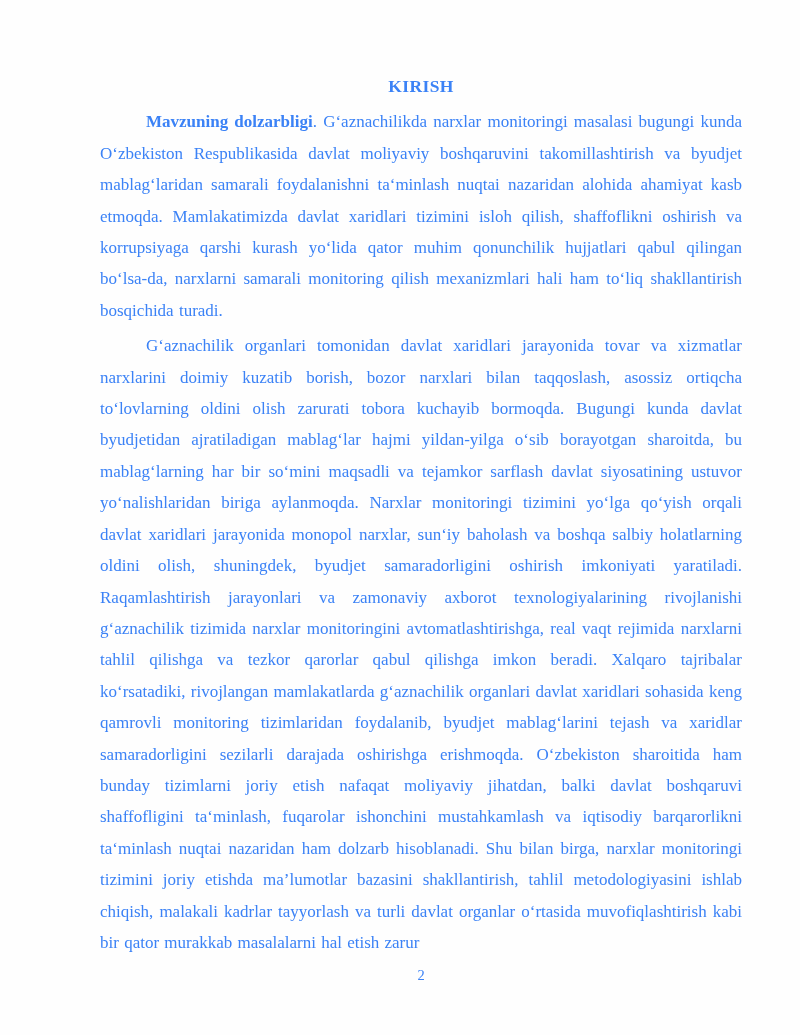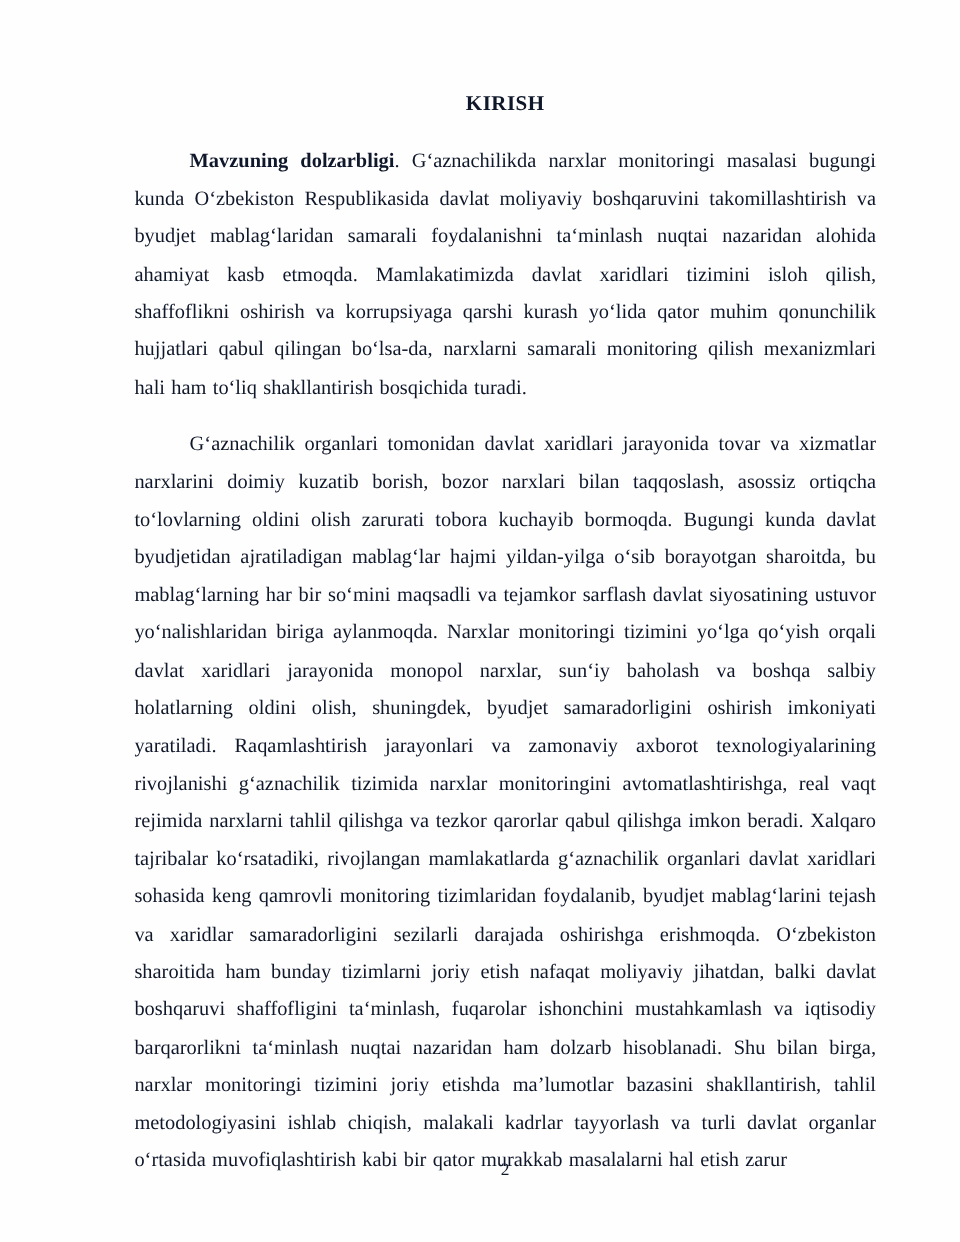--- a/index.html
+++ b/index.html
@@ -12,33 +12,33 @@
     height: 1035px;
     overflow: hidden;
   }
   .page {
     position: relative;
     width: 800px;
     height: 1035px;
     box-sizing: border-box;
     padding: 71px 54px 0 96px;
     background: #fefefe;
-    color: #0f172a;
+    color: #3b82f6;
     font-family: "Liberation Serif", "DejaVu Serif", serif;
   }
   .doc-title {
     margin: 0;
     font-size: 17.5px;
     font-weight: bold;
     line-height: 31.4px;
     text-align: center;
     letter-spacing: 0.4px;
   }
   .para {
-    margin: 16px;
+    margin: 4px;
     font-size: 17px;
     line-height: 31.4px;
     text-align: justify;
     text-indent: 46px;
     word-spacing: 1px;
   }
   .para .lead {
     font-weight: bold;
   }
   .page-number {

